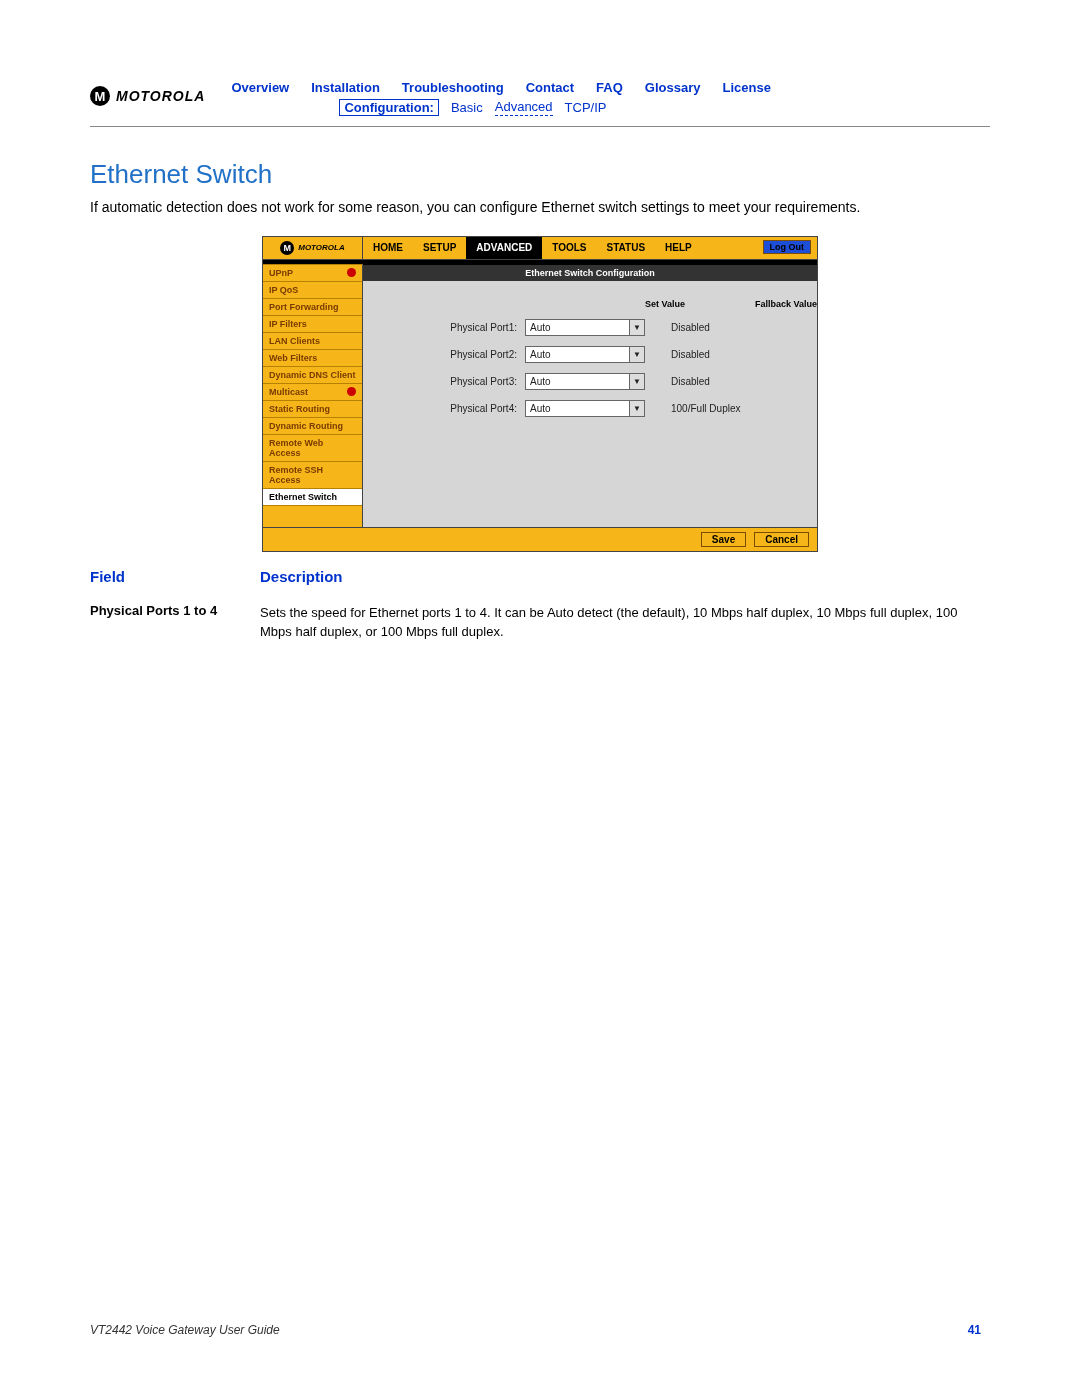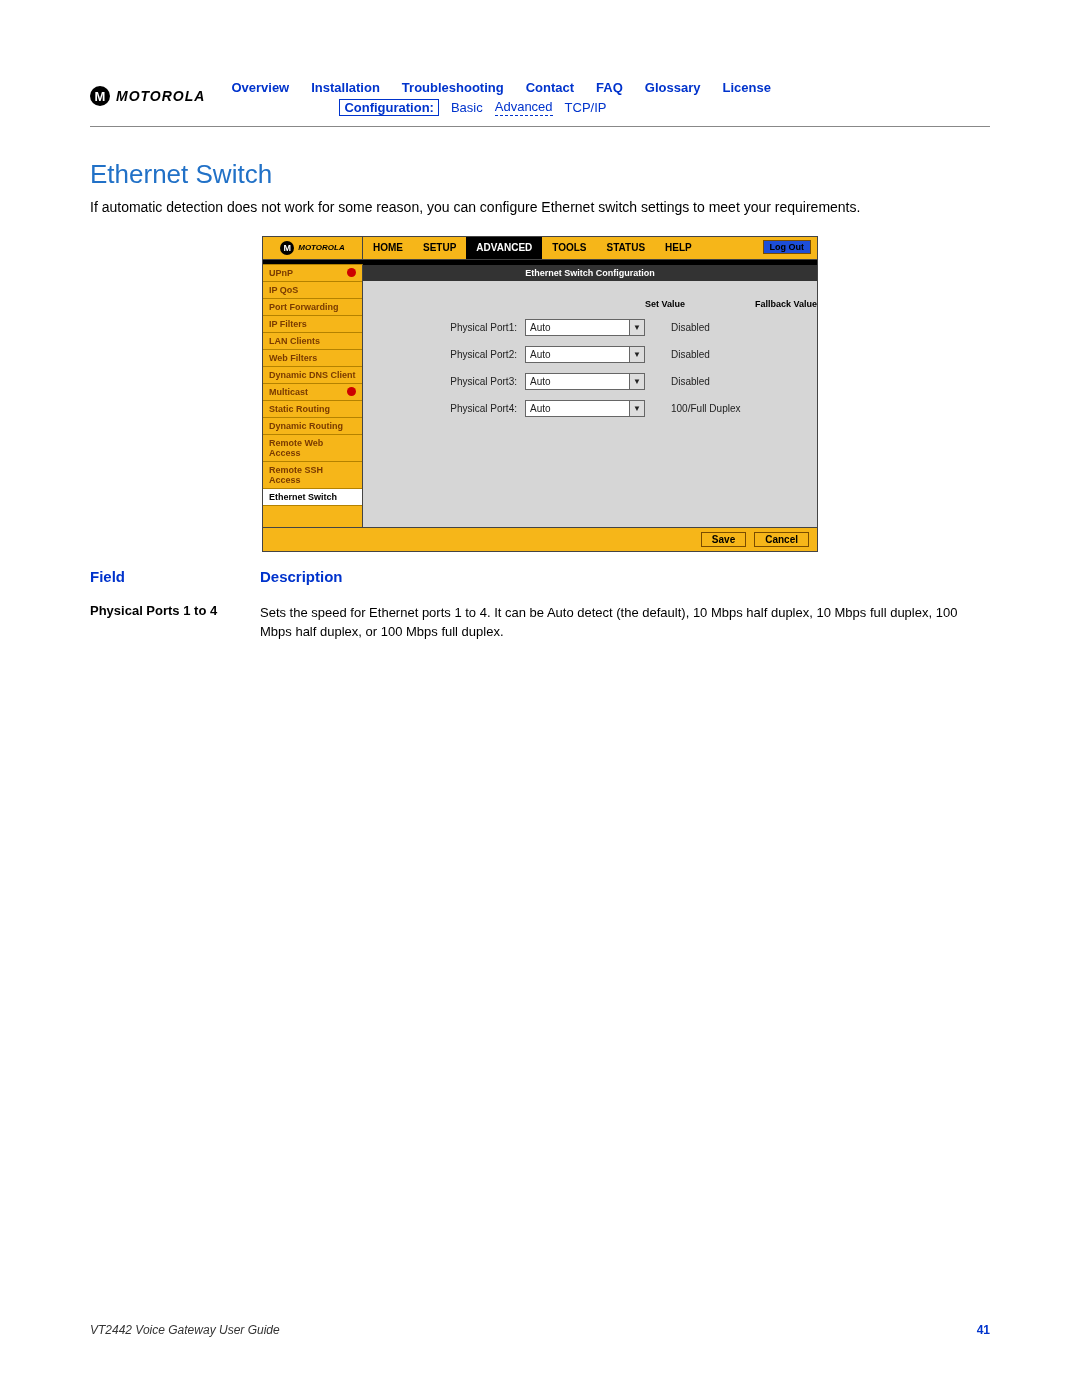--- a/index.html
+++ b/index.html
@@ -157,21 +157,21 @@
   }
   .fields-header {
     display: flex; margin-top: 16px; color: #0033cc;
     font-weight: bold; font-size: 15px;
   }
   .fields-header .c1 { width: 170px; }
   .field-row { display: flex; margin-top: 18px; font-size: 13px;}
   .field-row .c1 { width: 170px; font-weight: bold; }
   .field-row .c2 { flex:1; line-height:1.5;}
   .footer {
-    position: absolute; bottom: 0; left:0; right:0;
+    position: absolute; bottom: 0; left:0; right:9px;
     display:flex; justify-content:space-between;
     font-size: 12px; font-style: italic; color:#333;
   }
   .footer .pn { font-weight:bold; color:#0033cc; font-style:normal;}
 </style>
 </head>
 <body>
 
 <div class="page">
   <div class="header-row">

